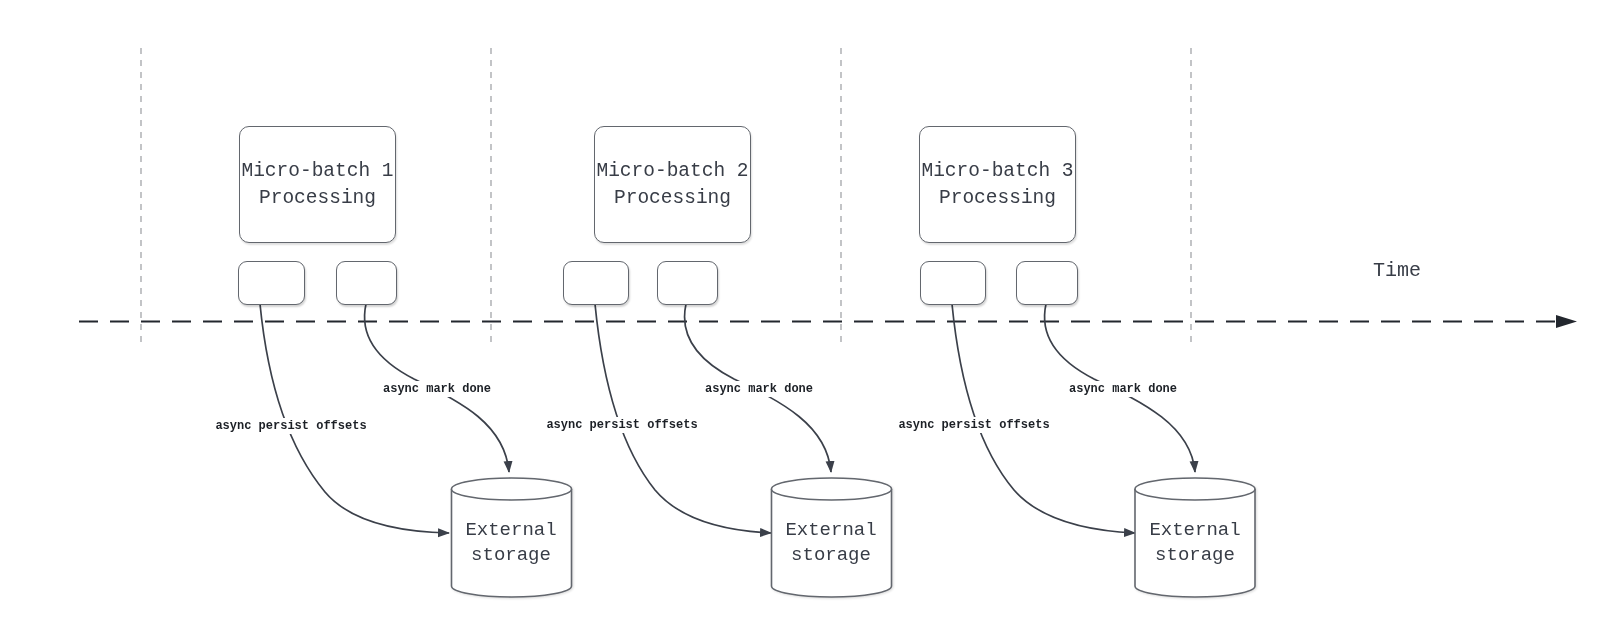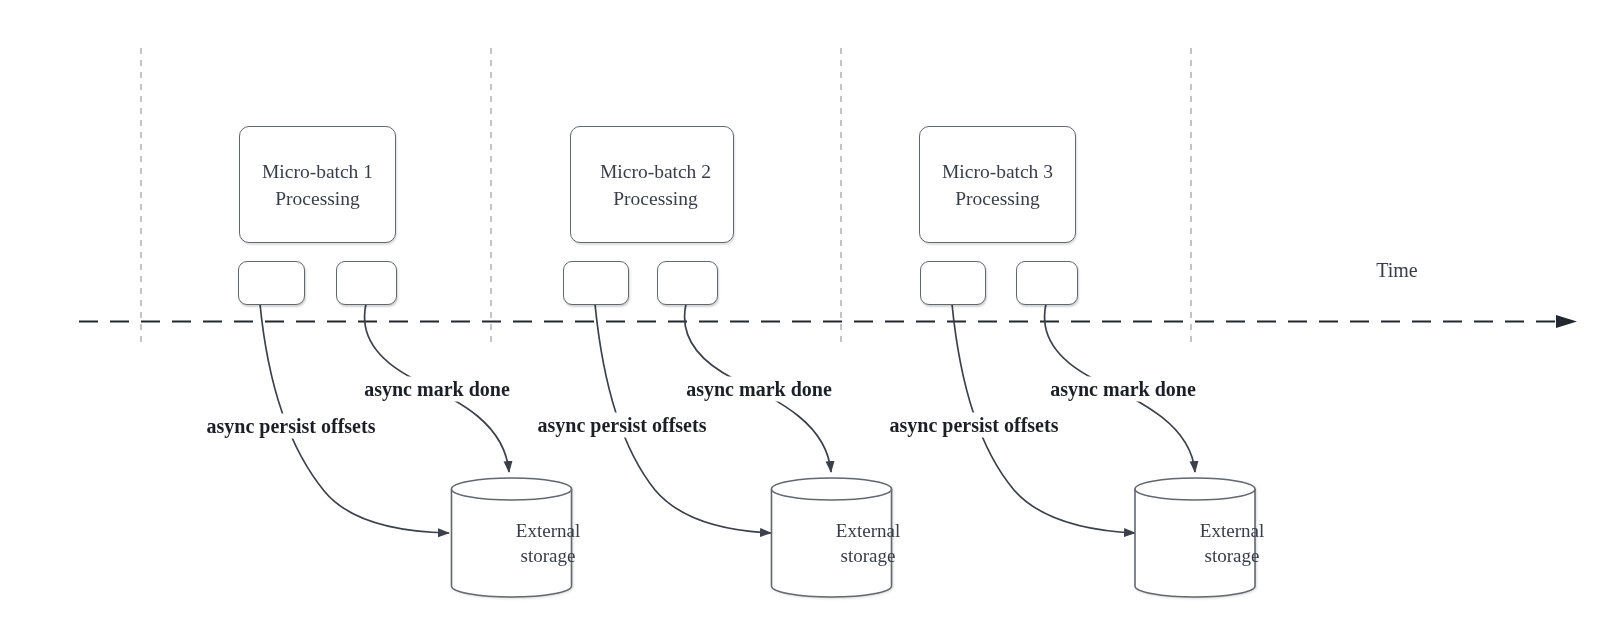--- a/index.html
+++ b/index.html
@@ -1,35 +1,35 @@
 <!DOCTYPE html>
 <html style="--background: #ffffff; --shape_stroke: #63676e; --edge_stroke: #3b404a; --axis_color: #23272e; --guide_color: #b4b6b9; --text_color: #383d47; --label_color: #1c2026;"><head>
 <meta charset="utf-8">
 <style>
   html,body{margin:0;padding:0;background:#fff;}
   .canvas{position:relative;width:1600px;height:642px;background:var(--background,#fff);
-          font-family:Liberation Serif, serif;overflow:hidden;}
+          font-family:Liberation Mono, monospace;overflow:hidden;}
   svg.layer{position:absolute;left:0;top:0;width:1600px;height:642px;}
   .guide{stroke:var(--guide_color,#b4b6b9);stroke-width:1.6;stroke-dasharray:6 6;fill:none;}
   .axis{stroke:var(--axis_color,#23272e);stroke-width:2.2;stroke-dasharray:19 12;fill:none;}
   .axis-head{fill:var(--axis_color,#23272e);stroke:none;}
   .edge{stroke:var(--edge_stroke,#3b404a);stroke-width:1.7;fill:none;}
   .arrow-fill{fill:var(--edge_stroke,#3b404a);}
   .cyl{fill:#fff;stroke:var(--shape_stroke,#63676e);stroke-width:1.6;}
   .cyl-group{filter:drop-shadow(1px 1.5px 1px rgba(0,0,0,0.14));}
   .bigbox{position:absolute;width:155px;height:115px;border:1.6px solid var(--shape_stroke,#63676e);
           border-radius:10px;background:#fff;display:flex;flex-direction:column;align-items:center;
           justify-content:center;text-align:center;font-size:19.5px;line-height:27px;
           color:var(--text_color,#383d47);box-shadow:1px 2px 2px rgba(0,0,0,0.13);}
   .smallbox{position:absolute;height:42px;border:1.6px solid var(--shape_stroke,#63676e);
           border-radius:9px;background:#fff;box-shadow:1px 2px 2px rgba(0,0,0,0.18);}
   .edge-label{position:absolute;transform:translate(-50%,-50%);background:#fff;padding:1px 4px;
-          font-weight:bold;font-size:20px;color:var(--label_color,#1c2026);white-space:nowrap;}
+          font-weight:bold;font-size:12px;color:var(--label_color,#1c2026);white-space:nowrap;}
   .storage-label{position:absolute;transform:translate(-50%,-50%);text-align:center;
-          font-size:19px;line-height:25px;color:var(--text_color,#383d47);margin-left:37px;}
+          font-size:19px;line-height:25px;color:var(--text_color,#383d47);}
   .time-label{position:absolute;transform:translate(-50%,-50%);font-size:20px;
           color:var(--text_color,#383d47);margin-left:11px;}
 </style>
 </head>
 <body>
 
 <div class="canvas">
 
   <svg class="layer" viewBox="0 0 1600 642" xmlns="http://www.w3.org/2000/svg">
     <defs>
@@ -75,21 +75,21 @@
   </div>
   <div class="smallbox" style="left:238px;top:261px;width:65px;"></div>
   <div class="smallbox" style="left:336px;top:261px;width:59px;"></div>
   <div class="edge-label" style="left:291px;top:426px;">async persist offsets</div>
   <div class="edge-label" style="left:437px;top:389px;">async mark done</div>
   <div class="storage-label" style="left:511px;top:543px;">
     <div>External</div>
     <div>storage</div>
   </div>
 
-  <div class="bigbox" style="left:570px;top:126px;padding-left:7px;">
+  <div class="bigbox" style="left:594px;top:126px;">
     <span>Micro-batch 2</span>
     <span>Processing</span>
   </div>
   <div class="smallbox" style="left:563px;top:261px;width:64px;"></div>
   <div class="smallbox" style="left:657px;top:261px;width:59px;"></div>
   <div class="edge-label" style="left:622px;top:425px;">async persist offsets</div>
   <div class="edge-label" style="left:759px;top:389px;">async mark done</div>
   <div class="storage-label" style="left:831px;top:543px;">
     <div>External</div>
     <div>storage</div>

